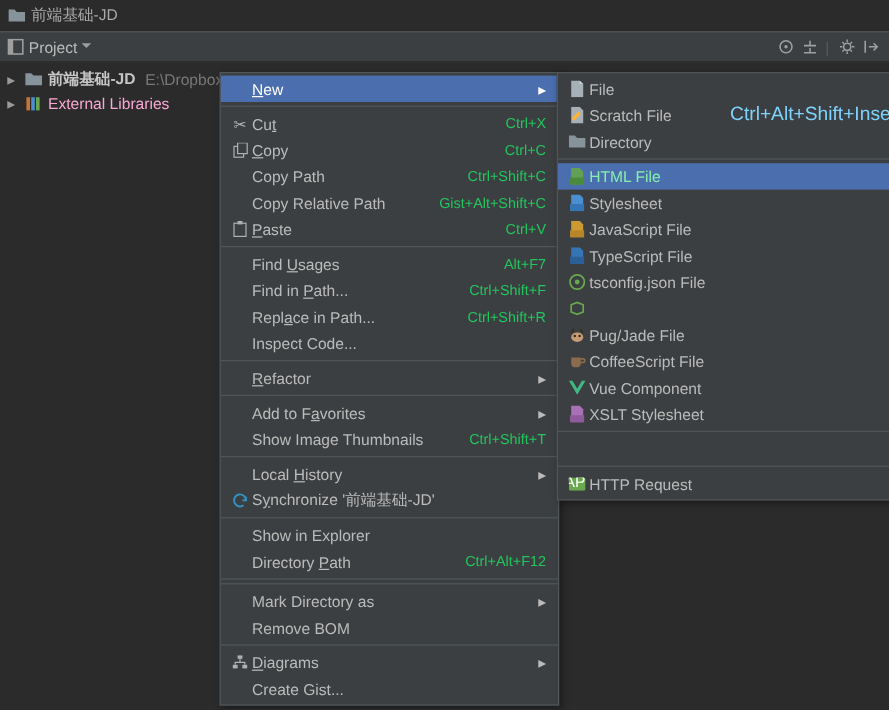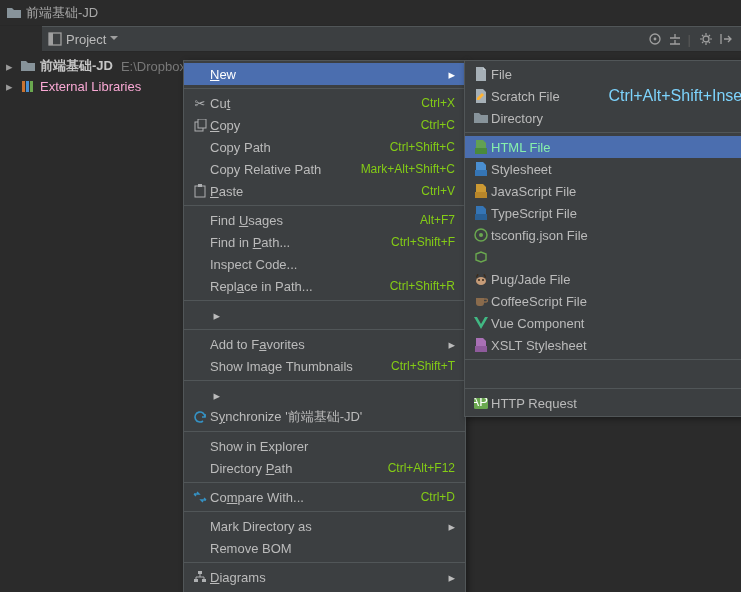--- a/index.html
+++ b/index.html
@@ -4,39 +4,39 @@
 <style>
   * { margin: 0; padding: 0; box-sizing: border-box; font-family: "Segoe UI", Arial, sans-serif; font-size: 13px; }
   body { background: #2b2b2b; color: #bbbbbb; width: 741px; height: 592px; overflow: hidden; }
 
   
   .crumb-row { display: flex; align-items: center; height: 26px; border-bottom: 1px solid #282828; padding-left: 6px; }
   .crumb-row .ico { width: 16px; height: 16px; margin-right: 4px; display: inline-flex; align-items: center; justify-content: center; }
   .crumb-row .lbl { color: #a9a9a9; }
 
   
-  .panel-head { display: flex; align-items: center; height: 26px; background: #3c3f41; border-top: 1px solid #515658; border-bottom: 1px solid #282828; padding: 0 6px; margin-left: 42px; }
+  .panel-head { display: flex; align-items: center; height: 26px; background: #3c3f41; border-top: 1px solid #515658; border-bottom: 1px solid #282828; padding: 0 6px; }
   .panel-head .title-wrap { display: flex; align-items: center; gap: 4px; flex: 0 0 auto; }
   .panel-head .spacer { flex: 1; }
   .panel-head .btn { width: 18px; height: 18px; display: inline-flex; align-items: center; justify-content: center; color: #9f9f9f; margin-left: 2px; }
 
   
   .tree { padding: 4px 0; }
   .tree-row { display: flex; align-items: center; height: 20px; padding-left: 6px; gap: 4px; }
   .tree-row .caret { width:10px; color:#9a9a9a; }
   .tree-row .file-ico { width:16px; height:16px; display:inline-flex; align-items:center; justify-content:center; }
   .tree-row .name { color: #f9a8d4; }
   .tree-row .path { color: #787878; margin-left: 4px; }
 
   
   .ctx { position: absolute; top: 60px; left: 183px; width: 283px; background: #3c3f41; border: 1px solid #515658; box-shadow: 2px 2px 6px rgba(0,0,0,.4); padding: 2px 0; }
-  .ctx .row { display: flex; align-items: center; height: 22px; padding: 0 10px 0 6px; color: #bbbbbb; }
+  .ctx .row { display: flex; align-items: center; height: 22px; padding: 0 10px 0 6px; color: #bbbbbb; justify-content: flex-end; }
   .ctx .row .ic { width: 20px; height: 16px; display: inline-flex; align-items: center; justify-content: center; color:#aeb0b2; }
   .ctx .row .txt { flex: 1; }
-  .ctx .row .sc { color: #84cc16; font-size: 12px; }
+  .ctx .row .sc { color: #22c55e; font-size: 12px; }
   .ctx .row .arr { width: 10px; text-align: right; color: #bbbbbb; }
   .ctx .row.selected { background: #4b6eaf; color: #ffffff; }
   .ctx .row.selected .sc, .ctx .row.selected .arr, .ctx .row.selected .ic { color: #ffffff; }
   .ctx .sep { height: 1px; background: #515658; margin: 3px 0; }
 
   
   .sub { position: absolute; top: 60px; left: 464px; width: 299px; background: #3c3f41; border: 1px solid #515658; box-shadow: 2px 2px 6px rgba(0,0,0,.4); padding: 2px 0; }
   .sub .row { display: flex; align-items: center; height: 22px; padding: 0 10px 0 6px; color: #bbbbbb; }
   .sub .row .ic { width: 20px; height: 16px; display: inline-flex; align-items: center; justify-content: center; }
   .sub .row .txt { flex: 1; }
@@ -147,21 +147,21 @@
     <span class="sc">Ctrl+C</span>
   </div>
   <div class="row">
     <span class="ic"></span>
     <span class="txt">Copy Path</span>
     <span class="sc">Ctrl+Shift+C</span>
   </div>
   <div class="row">
     <span class="ic"></span>
     <span class="txt">Copy Relative Path</span>
-    <span class="sc">Mark+Alt+Shift+C</span>
+    <span class="sc">Gist+Alt+Shift+C</span>
   </div>
   <div class="row">
     <span class="ic">
         <svg width="12" height="14">
           <rect x="1" y="2" width="10" height="11" fill="none" stroke="#aeb0b2"></rect>
           <rect x="4" y="0" width="4" height="3" fill="#aeb0b2"></rect>
         </svg>
       </span>
     <span class="txt"><span class="u">P</span>aste</span>
     <span class="sc">Ctrl+V</span>
@@ -172,46 +172,48 @@
       <span class="txt">Find <span class="u">U</span>sages</span>
     <span class="sc">Alt+F7</span>
   </div>
   <div class="row">
     <span class="ic"></span>
       <span class="txt">Find in <span class="u">P</span>ath...</span>
     <span class="sc">Ctrl+Shift+F</span>
   </div>
   <div class="row">
     <span class="ic"></span>
-      <span class="txt">Inspect Code...</span>
-  </div>
-  <div class="row">
-    <span class="ic"></span>
       <span class="txt">Repl<span class="u">a</span>ce in Path...</span>
     <span class="sc">Ctrl+Shift+R</span>
   </div>
-  <div class="sep"></div>
-  <div class="row">
-    <span class="ic"></span>
+  <div class="row">
+    <span class="ic"></span>
+      <span class="txt">Inspect Code...</span>
+  </div>
+  <div class="sep"></div>
+  <div class="row">
+    <span class="ic"></span>
+      <span class="txt"><span class="u">R</span>efactor</span>
     <span class="arr">▸</span>
   </div>
   <div class="sep"></div>
   <div class="row">
     <span class="ic"></span>
       <span class="txt">Add to F<span class="u">a</span>vorites</span>
     <span class="arr">▸</span>
   </div>
   <div class="row">
     <span class="ic"></span>
       <span class="txt">Show Image Thumbnails</span>
     <span class="sc">Ctrl+Shift+T</span>
   </div>
   <div class="sep"></div>
   <div class="row">
     <span class="ic"></span>
+      <span class="txt">Local <span class="u">H</span>istory</span>
     <span class="arr">▸</span>
   </div>
   <div class="row">
     <span class="ic">
         <svg width="14" height="14">
           <path d="M12 7a5 5 0 10-2 4" fill="none" stroke="#3592c4" stroke-width="1.6"></path>
           <path d="M12 4v3h-3" fill="none" stroke="#3592c4" stroke-width="1.6"></path>
         </svg>
       </span>
     <span class="txt">S<span class="u">y</span>nchronize '前端基础-JD'</span>
@@ -220,29 +222,20 @@
   <div class="row">
     <span class="ic"></span>
       <span class="txt">Show in Explorer</span>
   </div>
   <div class="row">
     <span class="ic"></span>
       <span class="txt">Directory <span class="u">P</span>ath</span>
     <span class="sc">Ctrl+Alt+F12</span>
   </div>
   <div class="sep"></div>
-  <div class="row">
-    <span class="ic">
-        <svg width="14" height="12">
-          <path d="M1 3h5l-2-2M1 3l2 2M13 9H8l2 2M13 9l-2-2" stroke="#3592c4" stroke-width="1.4" fill="none"></path>
-        </svg>
-      </span>
-    <span class="txt">Co<span class="u">m</span>pare With...</span>
-    <span class="sc">Ctrl+D</span>
-  </div>
   <div class="sep"></div>
   <div class="row">
     <span class="ic"></span>
       <span class="txt">Mark Directory as</span>
     <span class="arr">▸</span>
   </div>
   <div class="row">
     <span class="ic"></span>
       <span class="txt">Remove BOM</span>
   </div>

